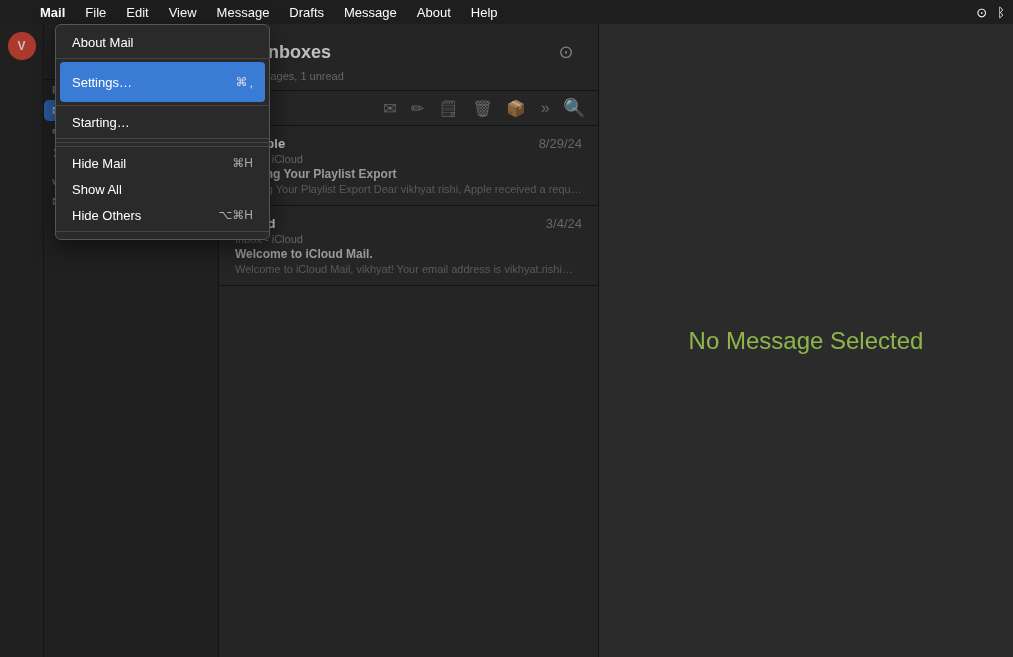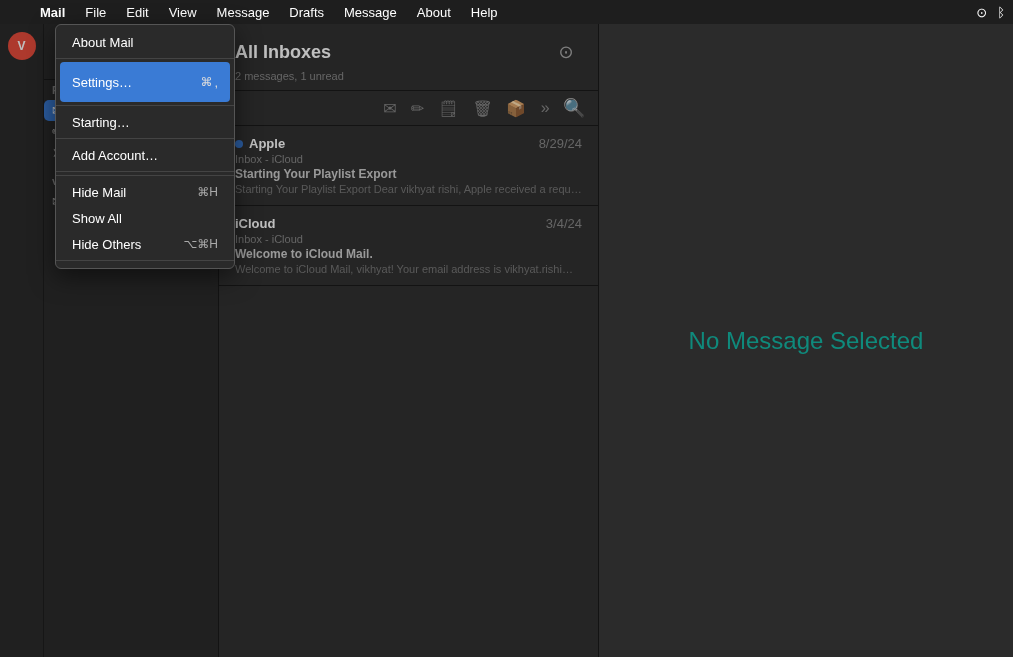--- a/index.html
+++ b/index.html
@@ -49,21 +49,21 @@
       gap: 10px;
       color: #fff;
       font-size: 14px;
     }
 
     
     .dropdown-menu {
       position: absolute;
       top: 24px;
       left: 55px;
-      width: 180px;
+      width: 215px;
       background: #2a2a2a;
       border: 1px solid #555;
       border-radius: 6px;
       box-shadow: 0 8px 24px rgba(0,0,0,0.5);
       z-index: 2000;
       padding: 4px 0;
     }
     .menu-item {
       display: flex;
       align-items: center;
@@ -245,21 +245,21 @@
     
     .message-panel {
       flex: 1;
       background: #3a3a3a;
       display: flex;
       align-items: center;
       justify-content: center;
     }
     .no-message-text {
       font-size: 24px;
-      color: #14b8a6;
+      color: #bef264;
       font-weight: 300;
     }
 
     
     .toolbar-row {
       height: 48px;
       background: #2b2b2b;
       display: flex;
       align-items: center;
       padding: 0 12px;
@@ -326,24 +326,20 @@
   <div class="menu-item highlighted">
     <span>Settings…</span>
     <span class="shortcut">⌘<span style="font-size:13px;">,</span></span>
   </div>
   <div class="menu-separator"></div>
   <div class="menu-item">
     <span>Starting…</span>
     <span class="shortcut"></span>
   </div>
   <div class="menu-separator"></div>
-  <div class="menu-item">
-    <span>Add Account…</span>
-    <span class="shortcut"></span>
-  </div>
   <div class="menu-separator"></div>
   <div class="menu-separator"></div>
   <div class="menu-item">
     <span>Hide Mail</span>
     <span class="shortcut">⌘H</span>
   </div>
   <div class="menu-item">
     <span>Show All</span>
     <span class="shortcut"></span>
   </div>

